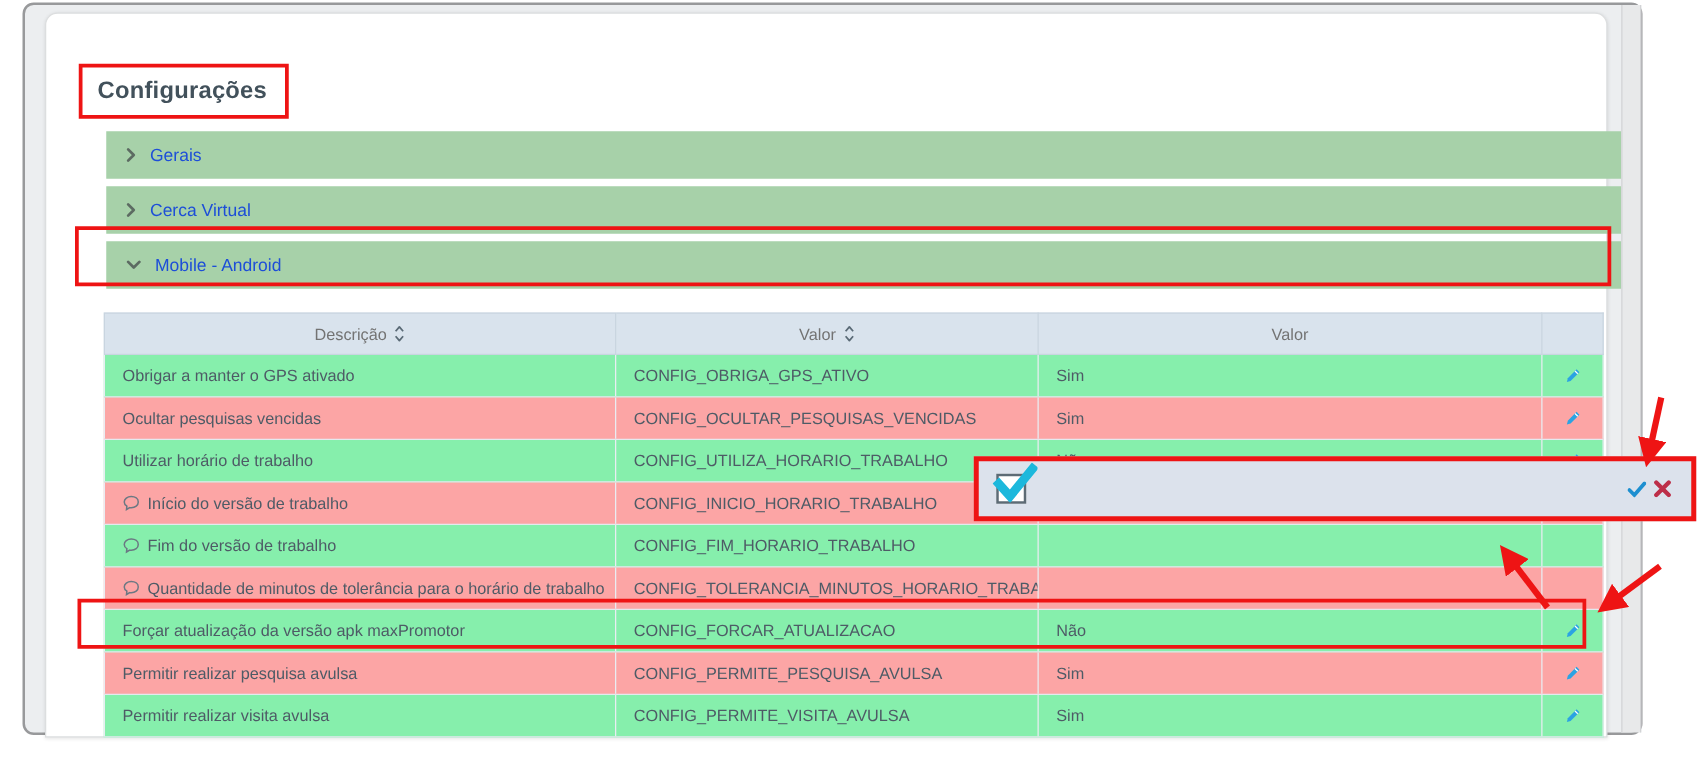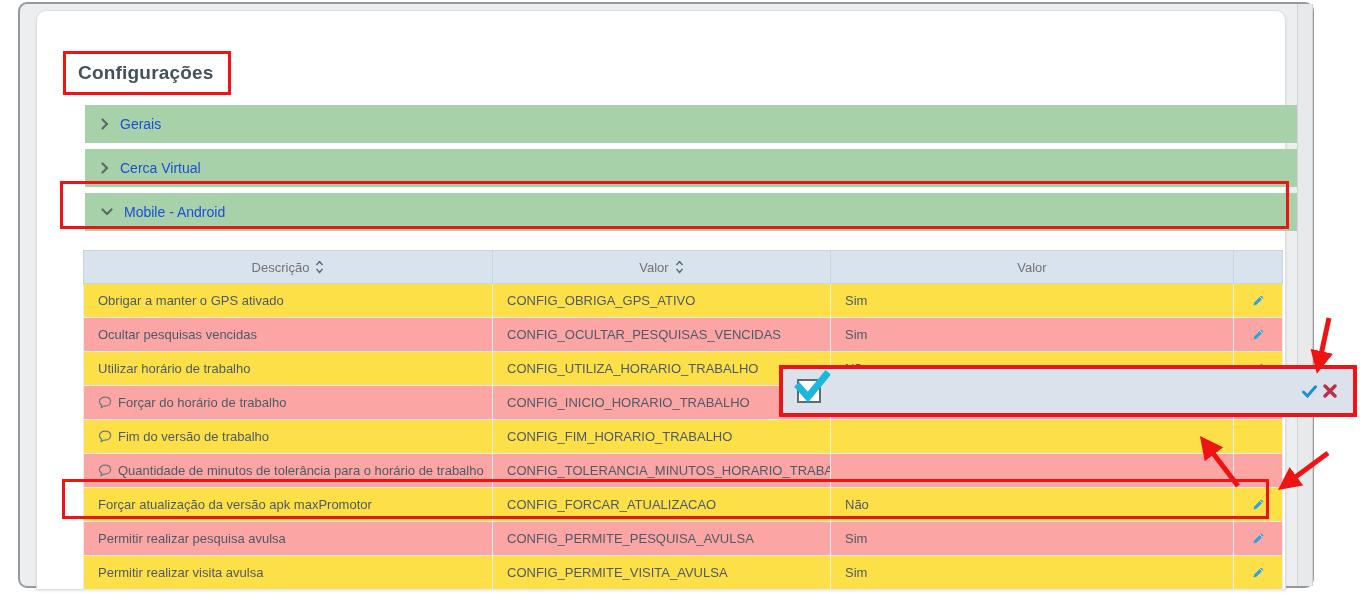--- a/index.html
+++ b/index.html
@@ -22,21 +22,21 @@
   .accordion-bar .chev { margin-right:11px; display:flex; align-items:center; }
   .accordion-label { font-size:14px; color:#1d4ed8; }
 
   .table { position:absolute; left:46px; top:239px; width:1200px; }
   .trow { display:grid; grid-template-columns:410px 338px 403px 49px; height:34px; }
   .thead { background:#d9e3ed; }
   .thead .cell { color:#737373; font-size:13px; display:flex; align-items:center;
     justify-content:center; border-right:1px solid #c9d5e0; border-top:1px solid #c9d5e0;
     border-bottom:1px solid #c9d5e0; gap:6px; }
   .thead .cell:first-child { border-left:1px solid #c9d5e0; }
-  .tbody .trow { background:#fde047; border-bottom:1px solid #e4e9ef; }
+  .tbody .trow { background:#86efac; border-bottom:1px solid #e4e9ef; }
   .tbody .trow.stripe { background:#fca5a5; }
   .tbody .cell { font-size:13px; color:#4e5b66; display:flex; align-items:center;
     padding-left:14px; border-right:1px solid #e9edf2; overflow:hidden; white-space:nowrap; }
   .tbody .trow .cell:first-child { border-left:1px solid #e9edf2; }
   .comment-ic { margin-right:6px; flex:0 0 auto; display:flex; }
   .cell.actions { justify-content:center; padding-left:0; }
   .pencil-btn { background:none; border:none; cursor:pointer; display:flex; padding:2px; }
 
   
   .anno { position:absolute; pointer-events:none; z-index:20; }
@@ -160,21 +160,21 @@
             </div>
         </div>
 
         <div class="trow stripe">
           <div class="cell">
             <span class="comment-ic">
                 <svg width="14" height="13" viewBox="0 0 14 13">
                   <path d="M7 1.2 C3.9 1.2 1.4 3.1 1.4 5.5 c0 1.4.8 2.6 2.1 3.4 L3.2 11.6 l2.6-1.5 c.4.1.8.1 1.2.1 3.1 0 5.6-1.9 5.6-4.7 S10.1 1.2 7 1.2z" fill="none" stroke="#6b7883" stroke-width="1.2"></path>
                 </svg>
               </span>
-            <span>Forçar do horário de trabalho</span>
+            <span>Início do versão de trabalho</span>
           </div>
           <div class="cell">CONFIG_INICIO_HORARIO_TRABALHO</div>
           <div class="cell"></div>
           <div class="cell actions"></div>
         </div>
 
         <div class="trow">
           <div class="cell">
             <span class="comment-ic">
                 <svg width="14" height="13" viewBox="0 0 14 13">

